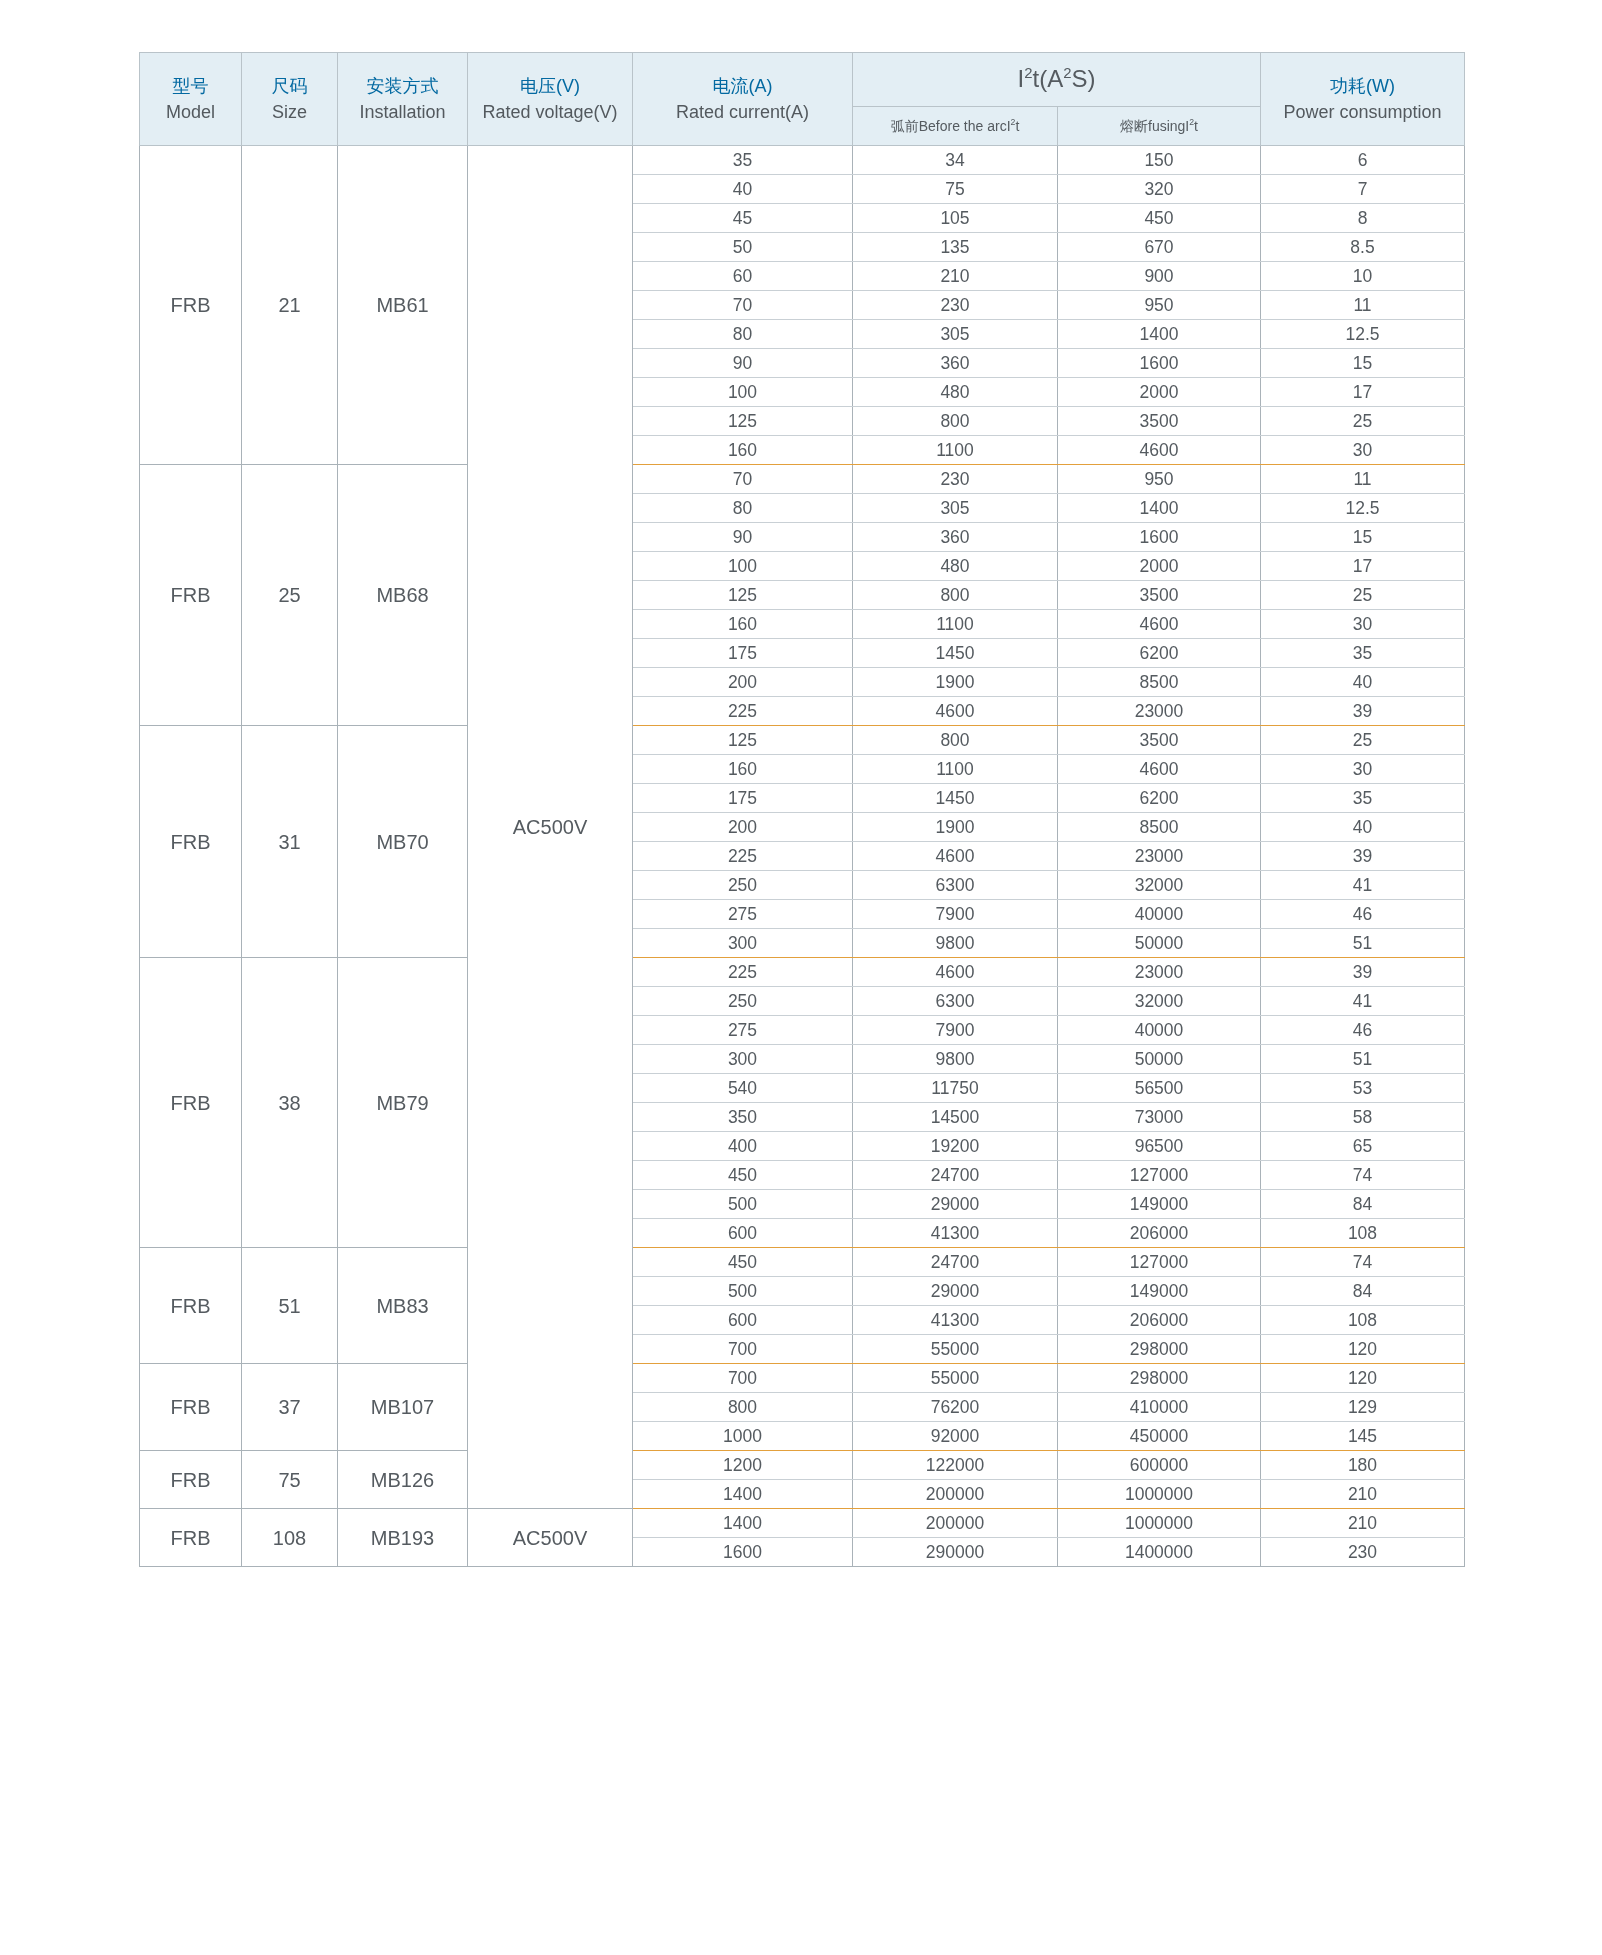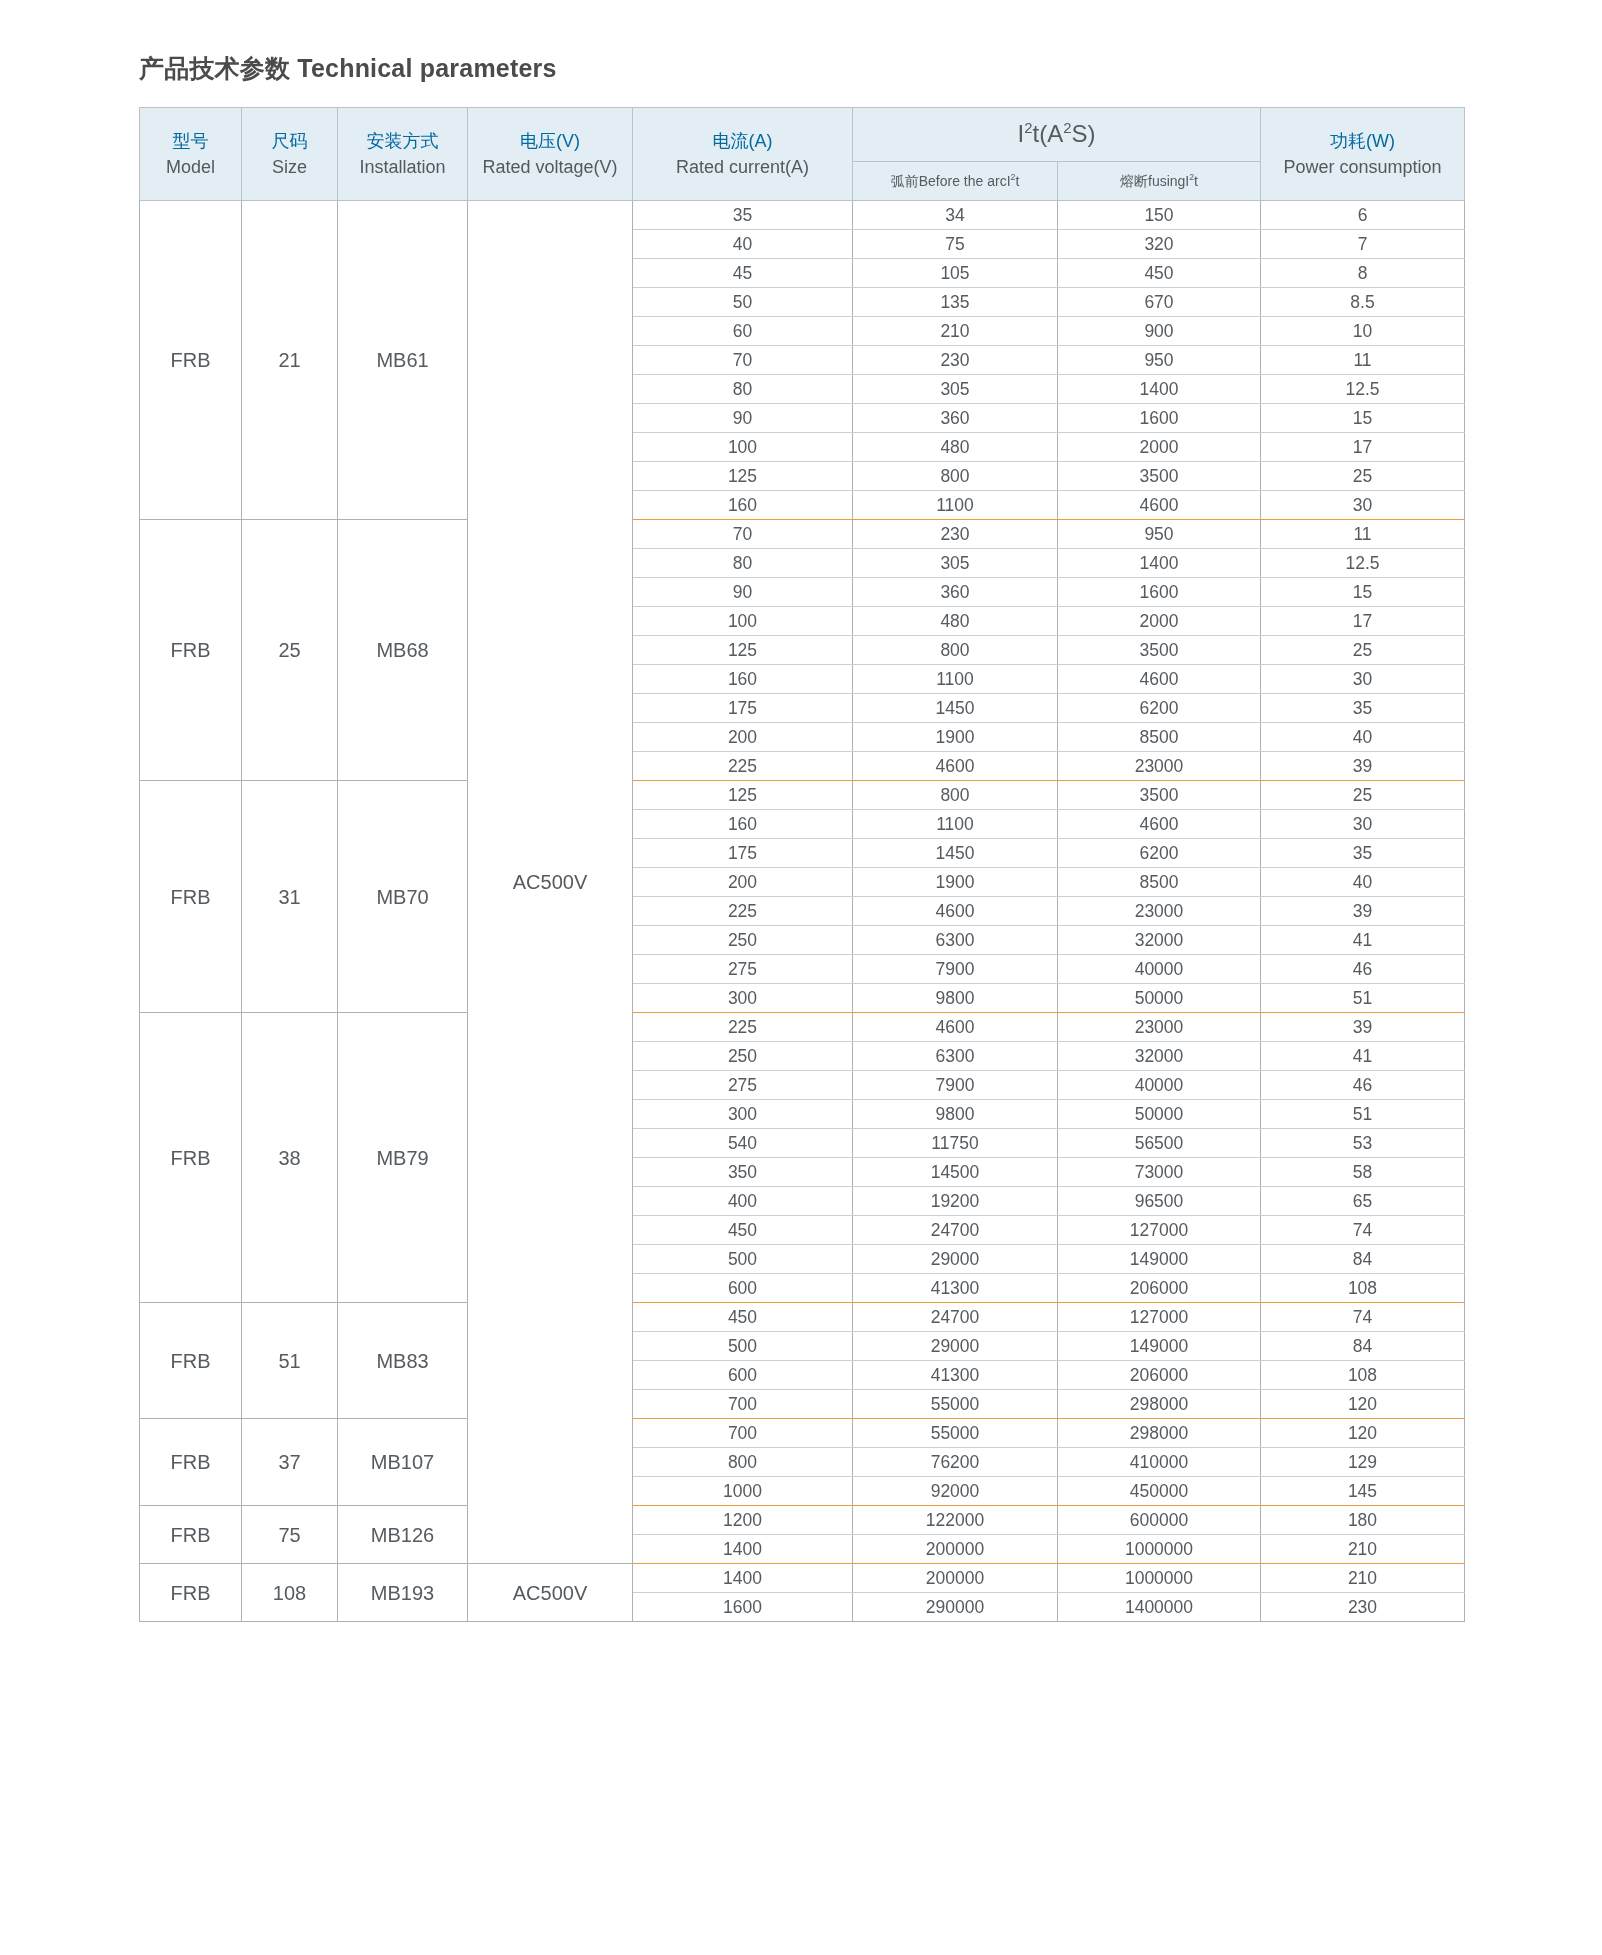--- a/index.html
+++ b/index.html
@@ -86,23 +86,20 @@
   }
   tbody tr.last-row > td {
     border-bottom: 1px solid #a9b2b8;
   }
 </style>
 </head>
 <body>
 
 <div class="page">
 
-  <div class="title">
-    <span class="cn">产品技术参数</span><span>&nbsp;</span><span class="en">Technical parameters</span>
-  </div>
 
   <table class="spec">
     <colgroup>
       <col class="c-model">
         <col class="c-size">
         <col class="c-install">
         <col class="c-volt">
       <col class="c-cur">
         <col class="c-arc">
         <col class="c-fuse">

